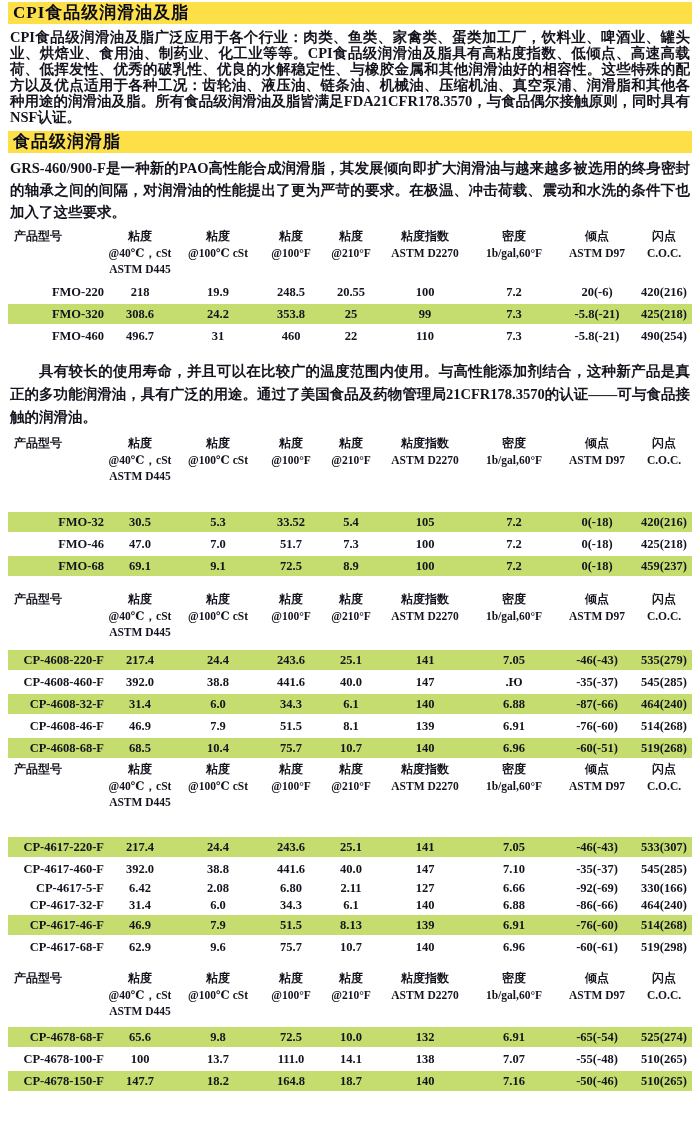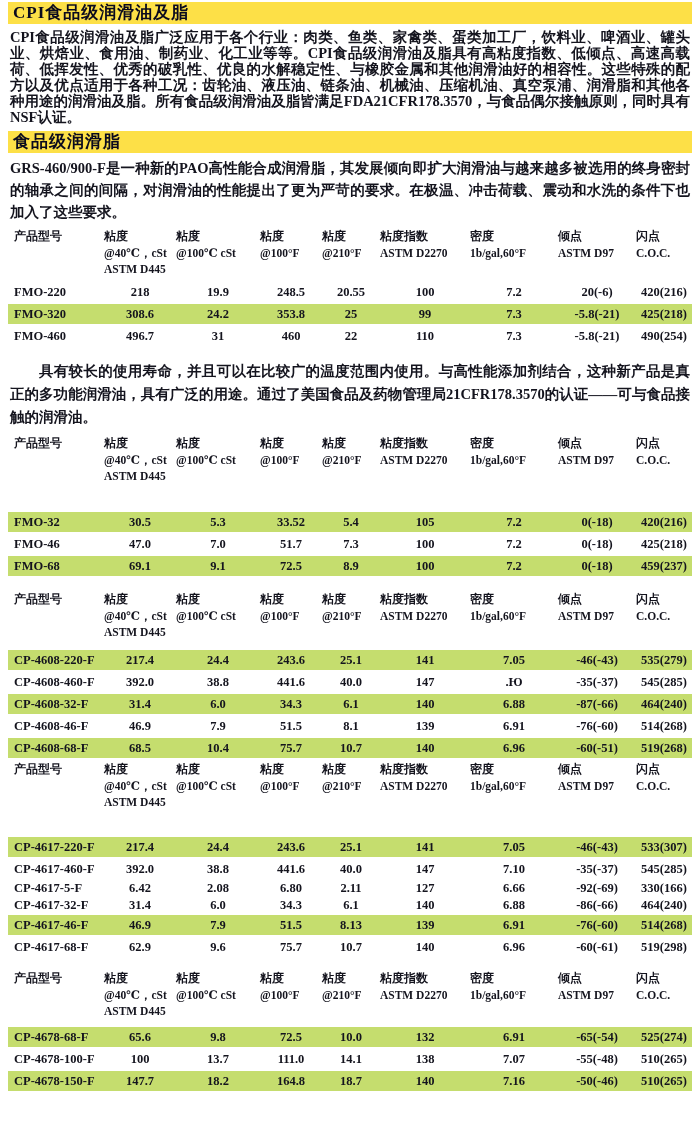--- a/index.html
+++ b/index.html
@@ -26,38 +26,38 @@
   .spec-table{margin-top:4px;}
   .t2{margin-top:5px;}
   .t3{margin-top:14px;}
   .t4{margin-top:1px;}
   .t5{margin-top:12px;}
   .thead,.trow{
     display:grid;
     grid-template-columns:96px 72px 84px 62px 58px 90px 88px 78px 56px;
     width:684px;
   }
-  .th{text-align:left;}
+  .th{text-align:center;}
   .th.product{text-align:left;padding-left:6px;}
   .th .l1{font-size:12px;line-height:18px;}
   .th .l2{font-size:11.5px;line-height:16px;}
   .tgap{height:6px;}
   .t1 .tgap{height:5px;}
   .t2 .tgap{height:28px;}
   .t3 .tgap{height:10px;}
   .t4 .tgap{height:27px;}
   .t5 .tgap{height:8px;}
   .trow{
     height:20px;line-height:20px;margin-bottom:2px;
     font-size:12.5px;
   }
   .trow.compact{height:15px;line-height:15px;margin-bottom:2px;}
   .trow.hl{background:#c5dd6e;}
   .cell{text-align:center;white-space:nowrap;}
-  .cell.product{text-align:left;padding-left:6px;}
+  .cell.product{text-align:right;padding-left:6px;}
 </style>
 </head>
 <body>
 
 <div class="page">
   <div class="title-bar">
     <span>CPI食品级润滑油及脂</span>
   </div>
   <p class="para p1">CPI食品级润滑油及脂广泛应用于各个行业：肉类、鱼类、家禽类、蛋类加工厂，饮料业、啤酒业、罐头业、烘焙业、食用油、制药业、化工业等等。CPI食品级润滑油及脂具有高粘度指数、低倾点、高速高载荷、低挥发性、优秀的破乳性、优良的水解稳定性、与橡胶金属和其他润滑油好的相容性。这些特殊的配方以及优点适用于各种工况：齿轮油、液压油、链条油、机械油、压缩机油、真空泵浦、润滑脂和其他各种用途的润滑油及脂。所有食品级润滑油及脂皆满足FDA21CFR178.3570，与食品偶尔接触原则，同时具有NSF认证。</p>
 

